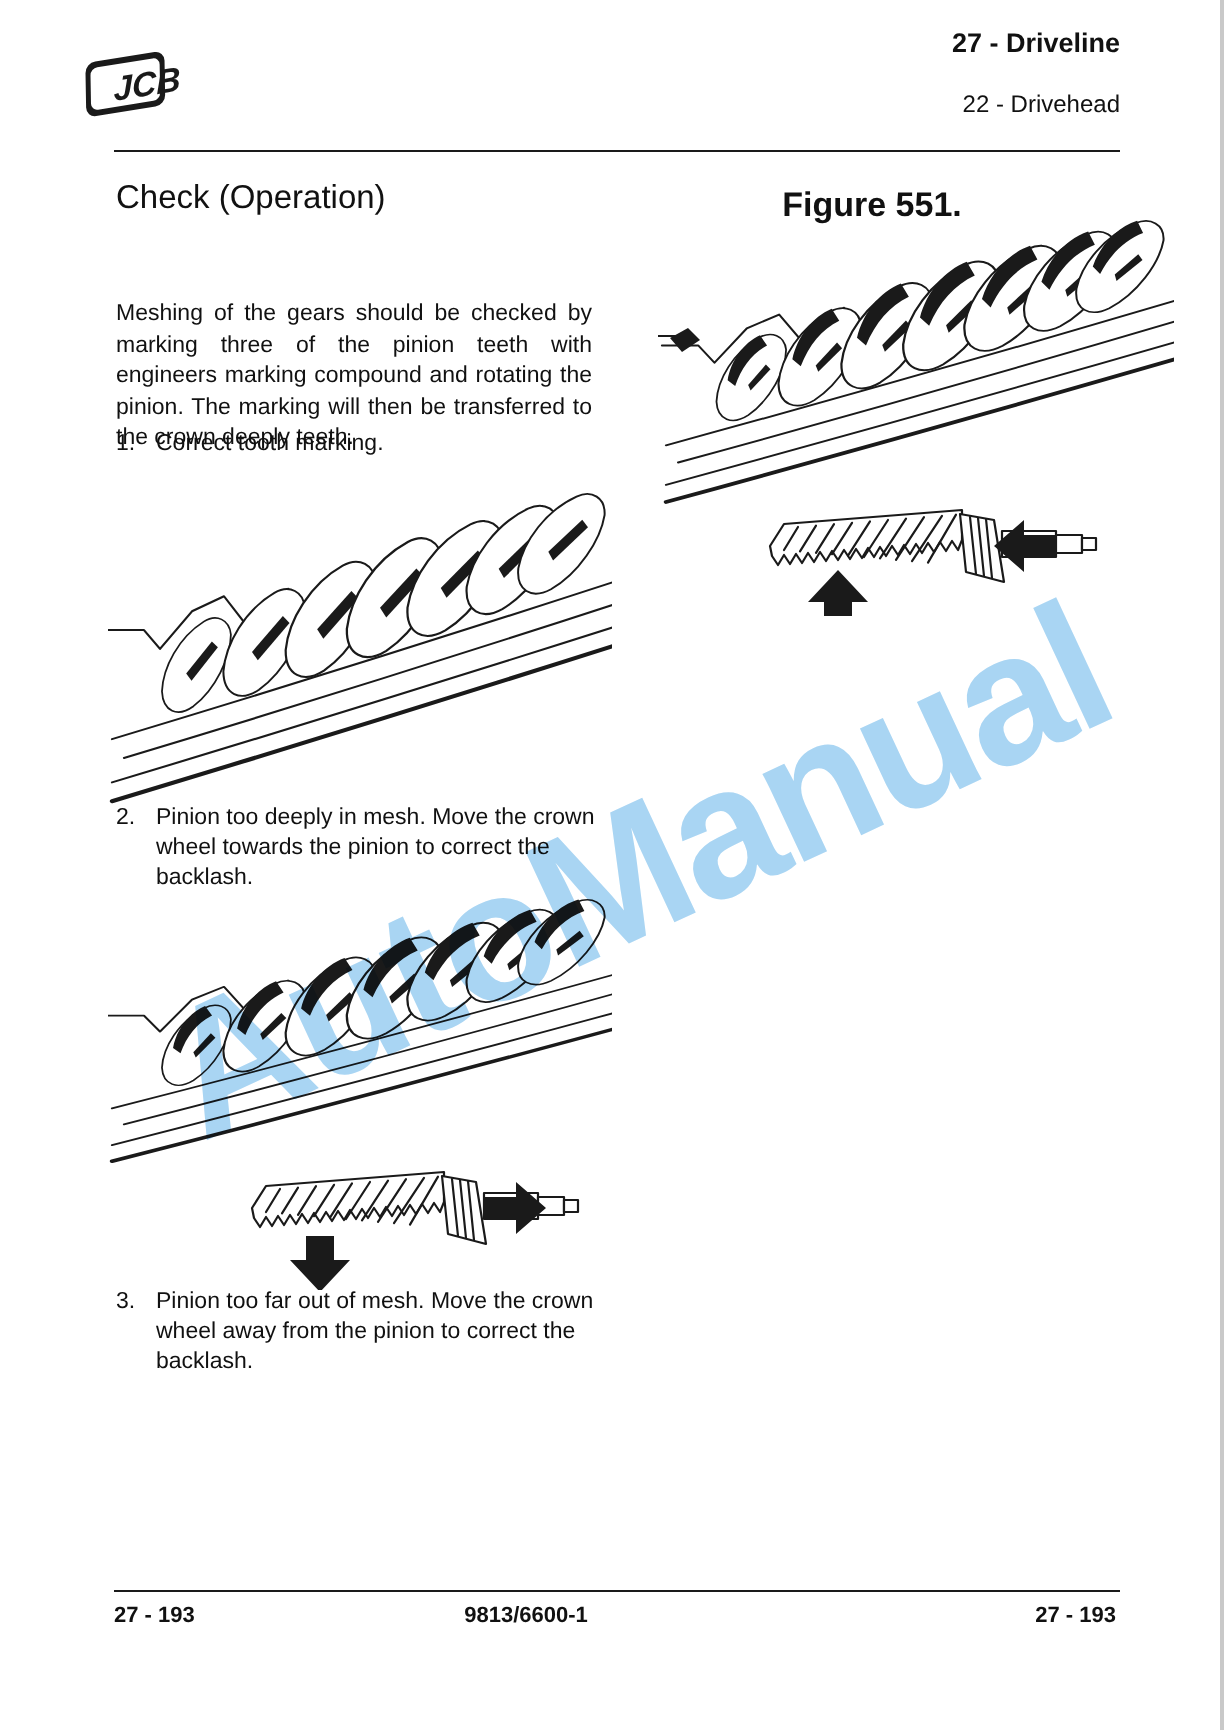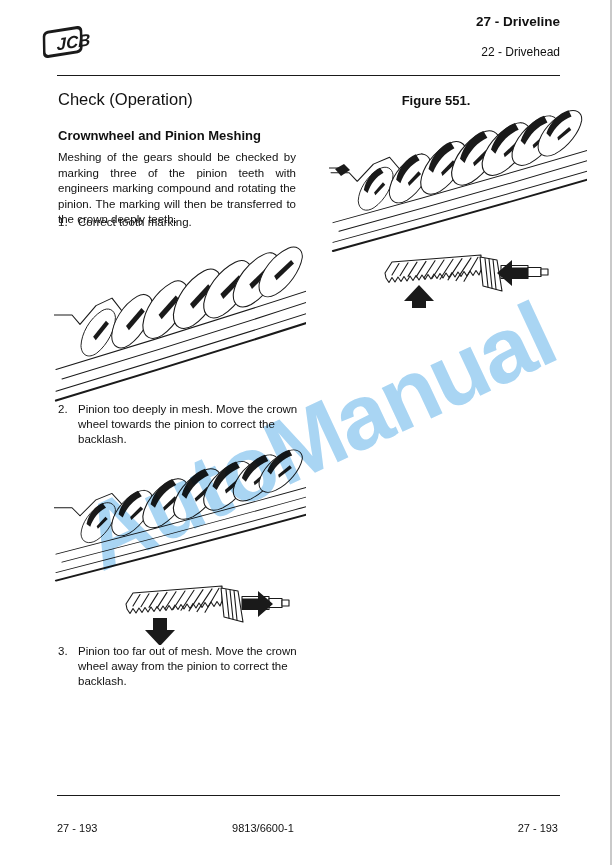--- a/index.html
+++ b/index.html
@@ -19,41 +19,41 @@
   
   .page-title{position:absolute;left:58px;top:90px;font-size:16.5px;font-weight:normal;}
   .section-heading{position:absolute;left:58px;top:128px;font-size:13px;font-weight:bold;}
   .intro{position:absolute;left:58px;top:150px;width:238px;font-size:11.5px;line-height:15.5px;text-align:justify;}
   .step{position:absolute;left:58px;width:242px;font-size:11.5px;line-height:15px;display:flex;}
   .step .num{width:20px;flex:0 0 20px;}
   .step .txt{flex:1;}
   .step1{top:215px;}
   .step2{top:402px;}
   .step3{top:644px;}
-  .figcap{position:absolute;font-size:13px;font-weight:bold;text-align:center;}
+  .figcap{position:absolute;font-size:17px;font-weight:bold;text-align:center;}
   .cap549{left:58px;top:231px;width:238px;}
   .cap550{left:58px;top:433px;width:238px;}
   .cap551{left:330px;top:93px;width:212px;}
   .figsvg{position:absolute;}
   .fig549{left:54px;top:245px;}
   .fig550{left:54px;top:449px;}
   .fig551{left:329px;top:106px;}
   
   .ln{stroke:#1a1a1a;stroke-width:1.1;fill:none;stroke-linejoin:round;stroke-linecap:round;}
   .fw{fill:#ffffff;stroke:#1a1a1a;stroke-width:1.1;stroke-linejoin:round;}
   .blk{fill:#1a1a1a;stroke:none;}
   .thick{stroke-width:2.2;}
   
   .watermark{
     position:absolute;left:28px;top:384px;width:580px;text-align:center;
     font-size:92px;font-weight:bold;letter-spacing:-2px;white-space:nowrap;
     transform:rotate(-25deg);mix-blend-mode:multiply;pointer-events:none;z-index:50;
   }
   
-  .foot{position:absolute;top:822px;font-size:11px;font-weight:normal;}
+  .foot{position:absolute;top:802px;font-size:11px;font-weight:bold;}
   .foot-left{left:57px;}
   .foot-center{left:0;width:526px;text-align:center;}
   .foot-right{right:52px;}
 </style>
 </head>
 <body>
 
 <div class="page">
 
   <svg width="0" height="0" style="position:absolute" aria-hidden="true">
@@ -113,21 +113,20 @@
       <text x="22" y="31" transform="skewX(-8)" font-size="17" font-weight="bold" font-style="italic" font-family="Liberation Sans, sans-serif" fill="#1a1a1a">JCB</text>
     </g>
   </svg>
   <div class="hdr-right">
     <div class="hdr-line1">27 - Driveline</div>
     <div class="hdr-line2">22 - Drivehead</div>
   </div>
   <div class="rule rule-top"></div>
 
   <div class="page-title">Check (Operation)</div>
-  <div class="section-heading">Crownwheel and Pinion Meshing</div>
   <div class="intro">Meshing of the gears should be checked by marking three of the pinion teeth with engineers marking compound and rotating the pinion. The marking will then be transferred to the crown deeply teeth.</div>
 
   <div class="step step1">
     <span class="num">1.</span>
     <span class="txt">Correct tooth marking.</span>
   </div>
 
   <svg class="figsvg fig549" width="252" height="160" viewBox="0 0 252 160">
     <g transform="translate(2,8) scale(1,0.94)">
       <use href="#cw-thin"></use>

